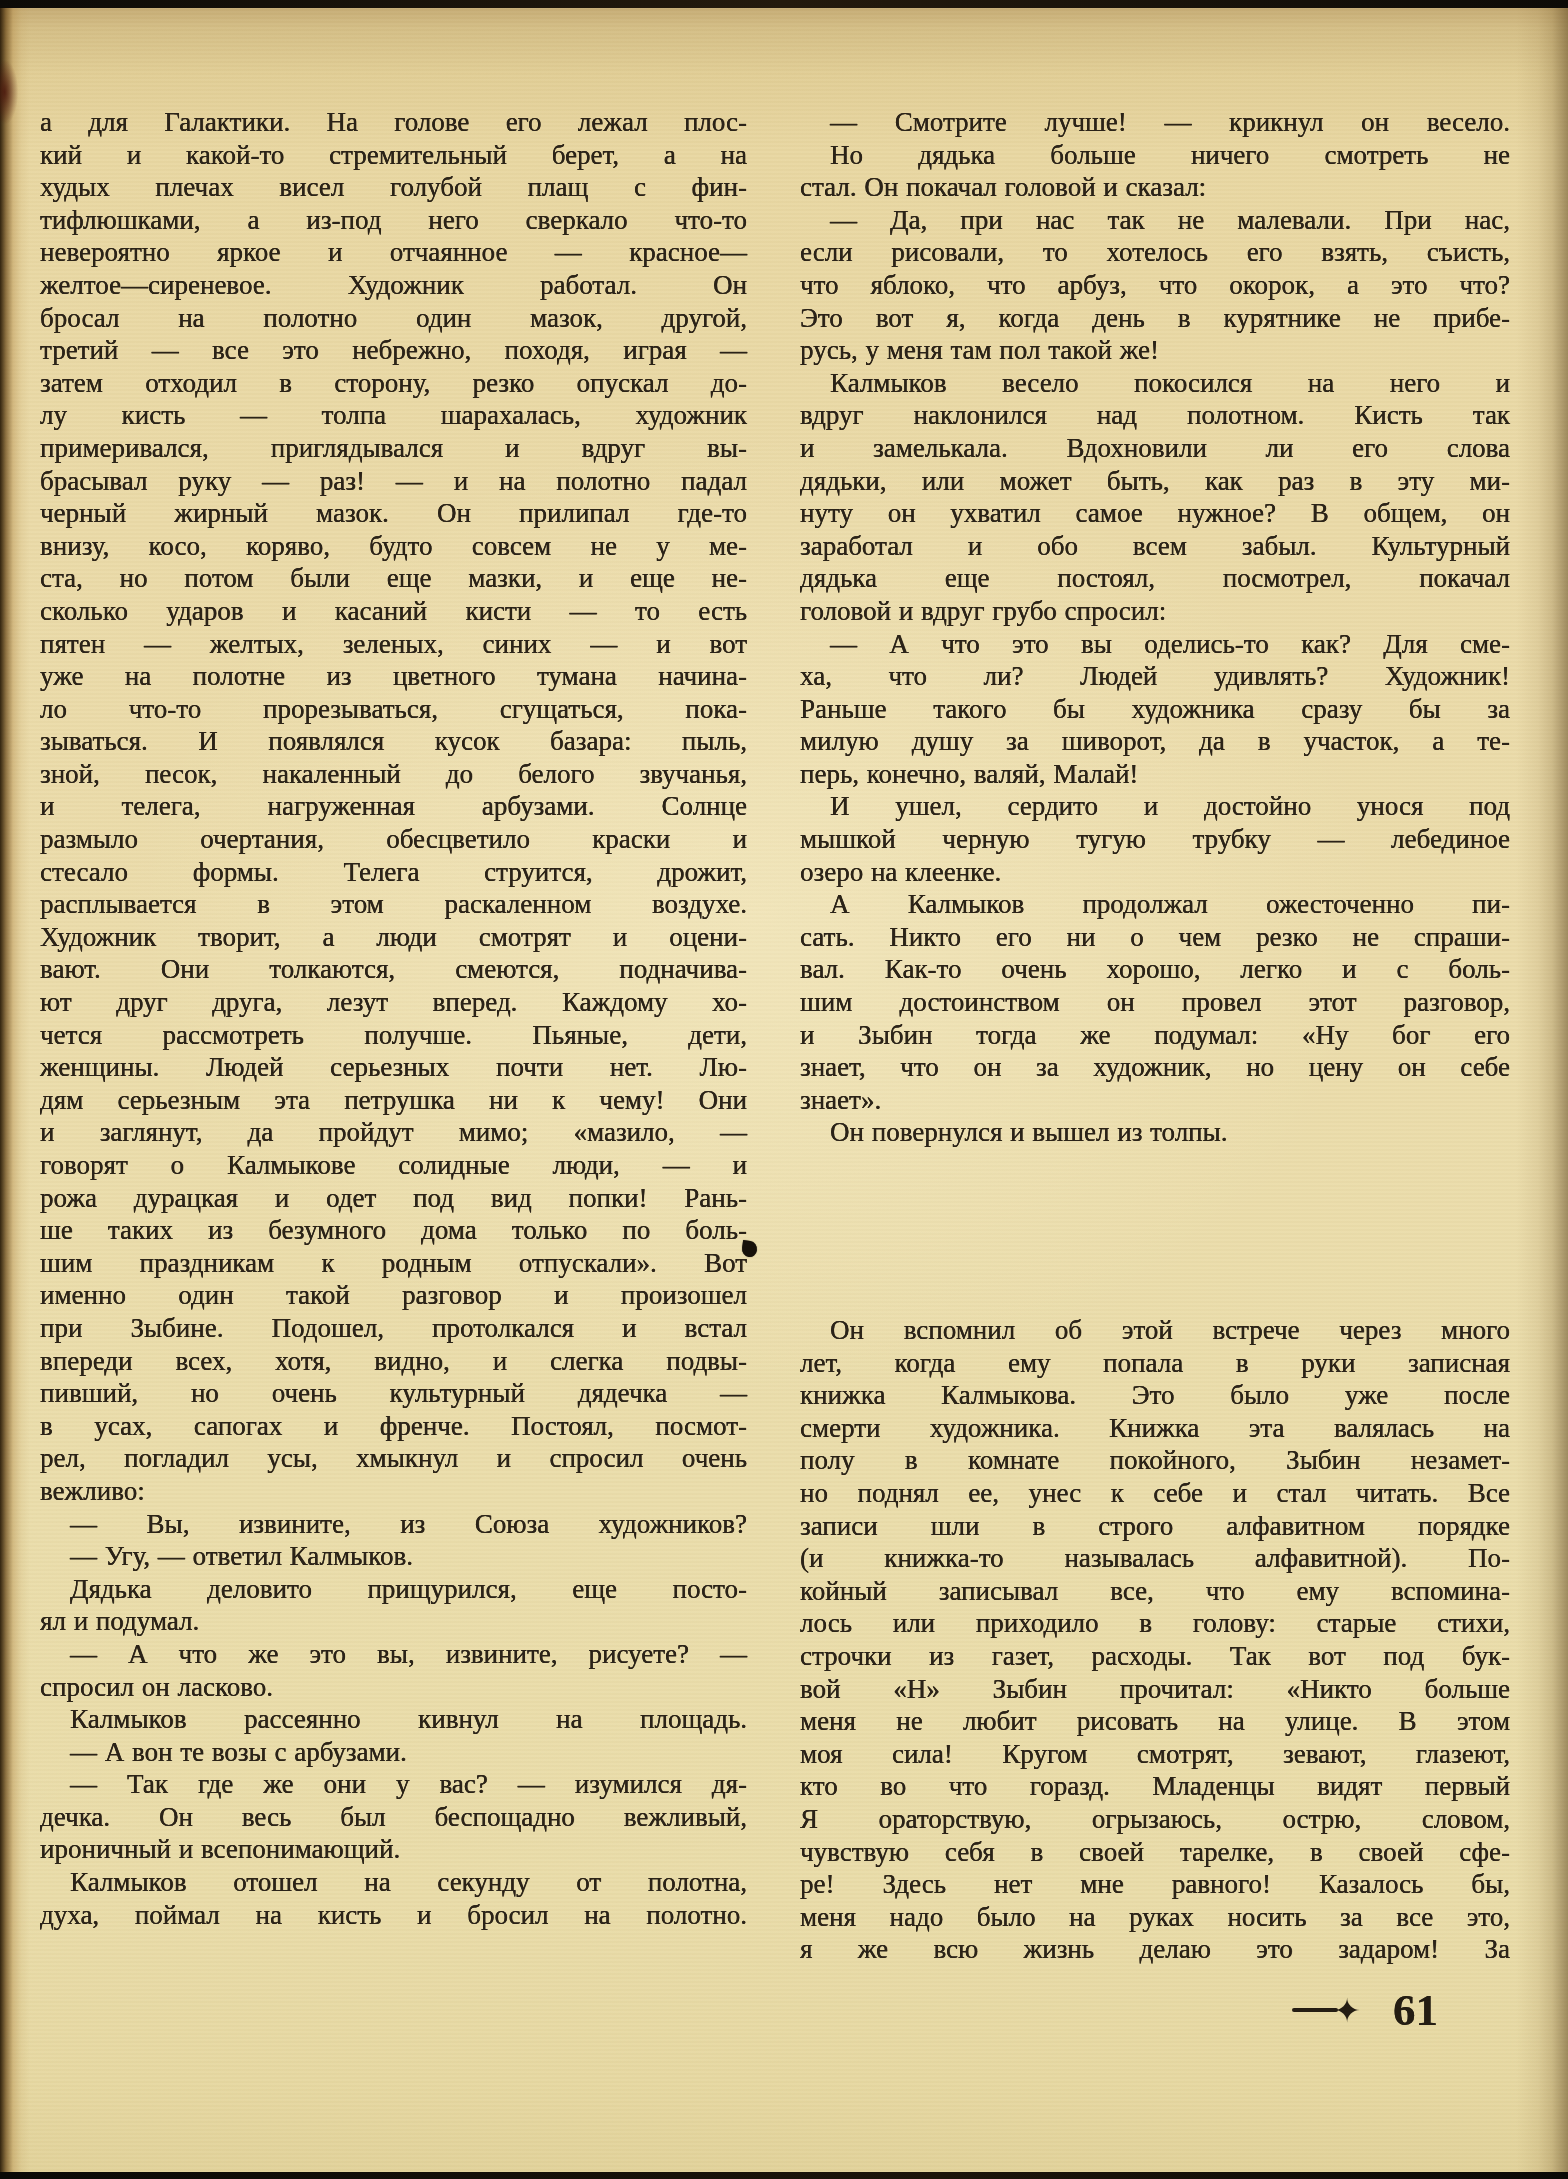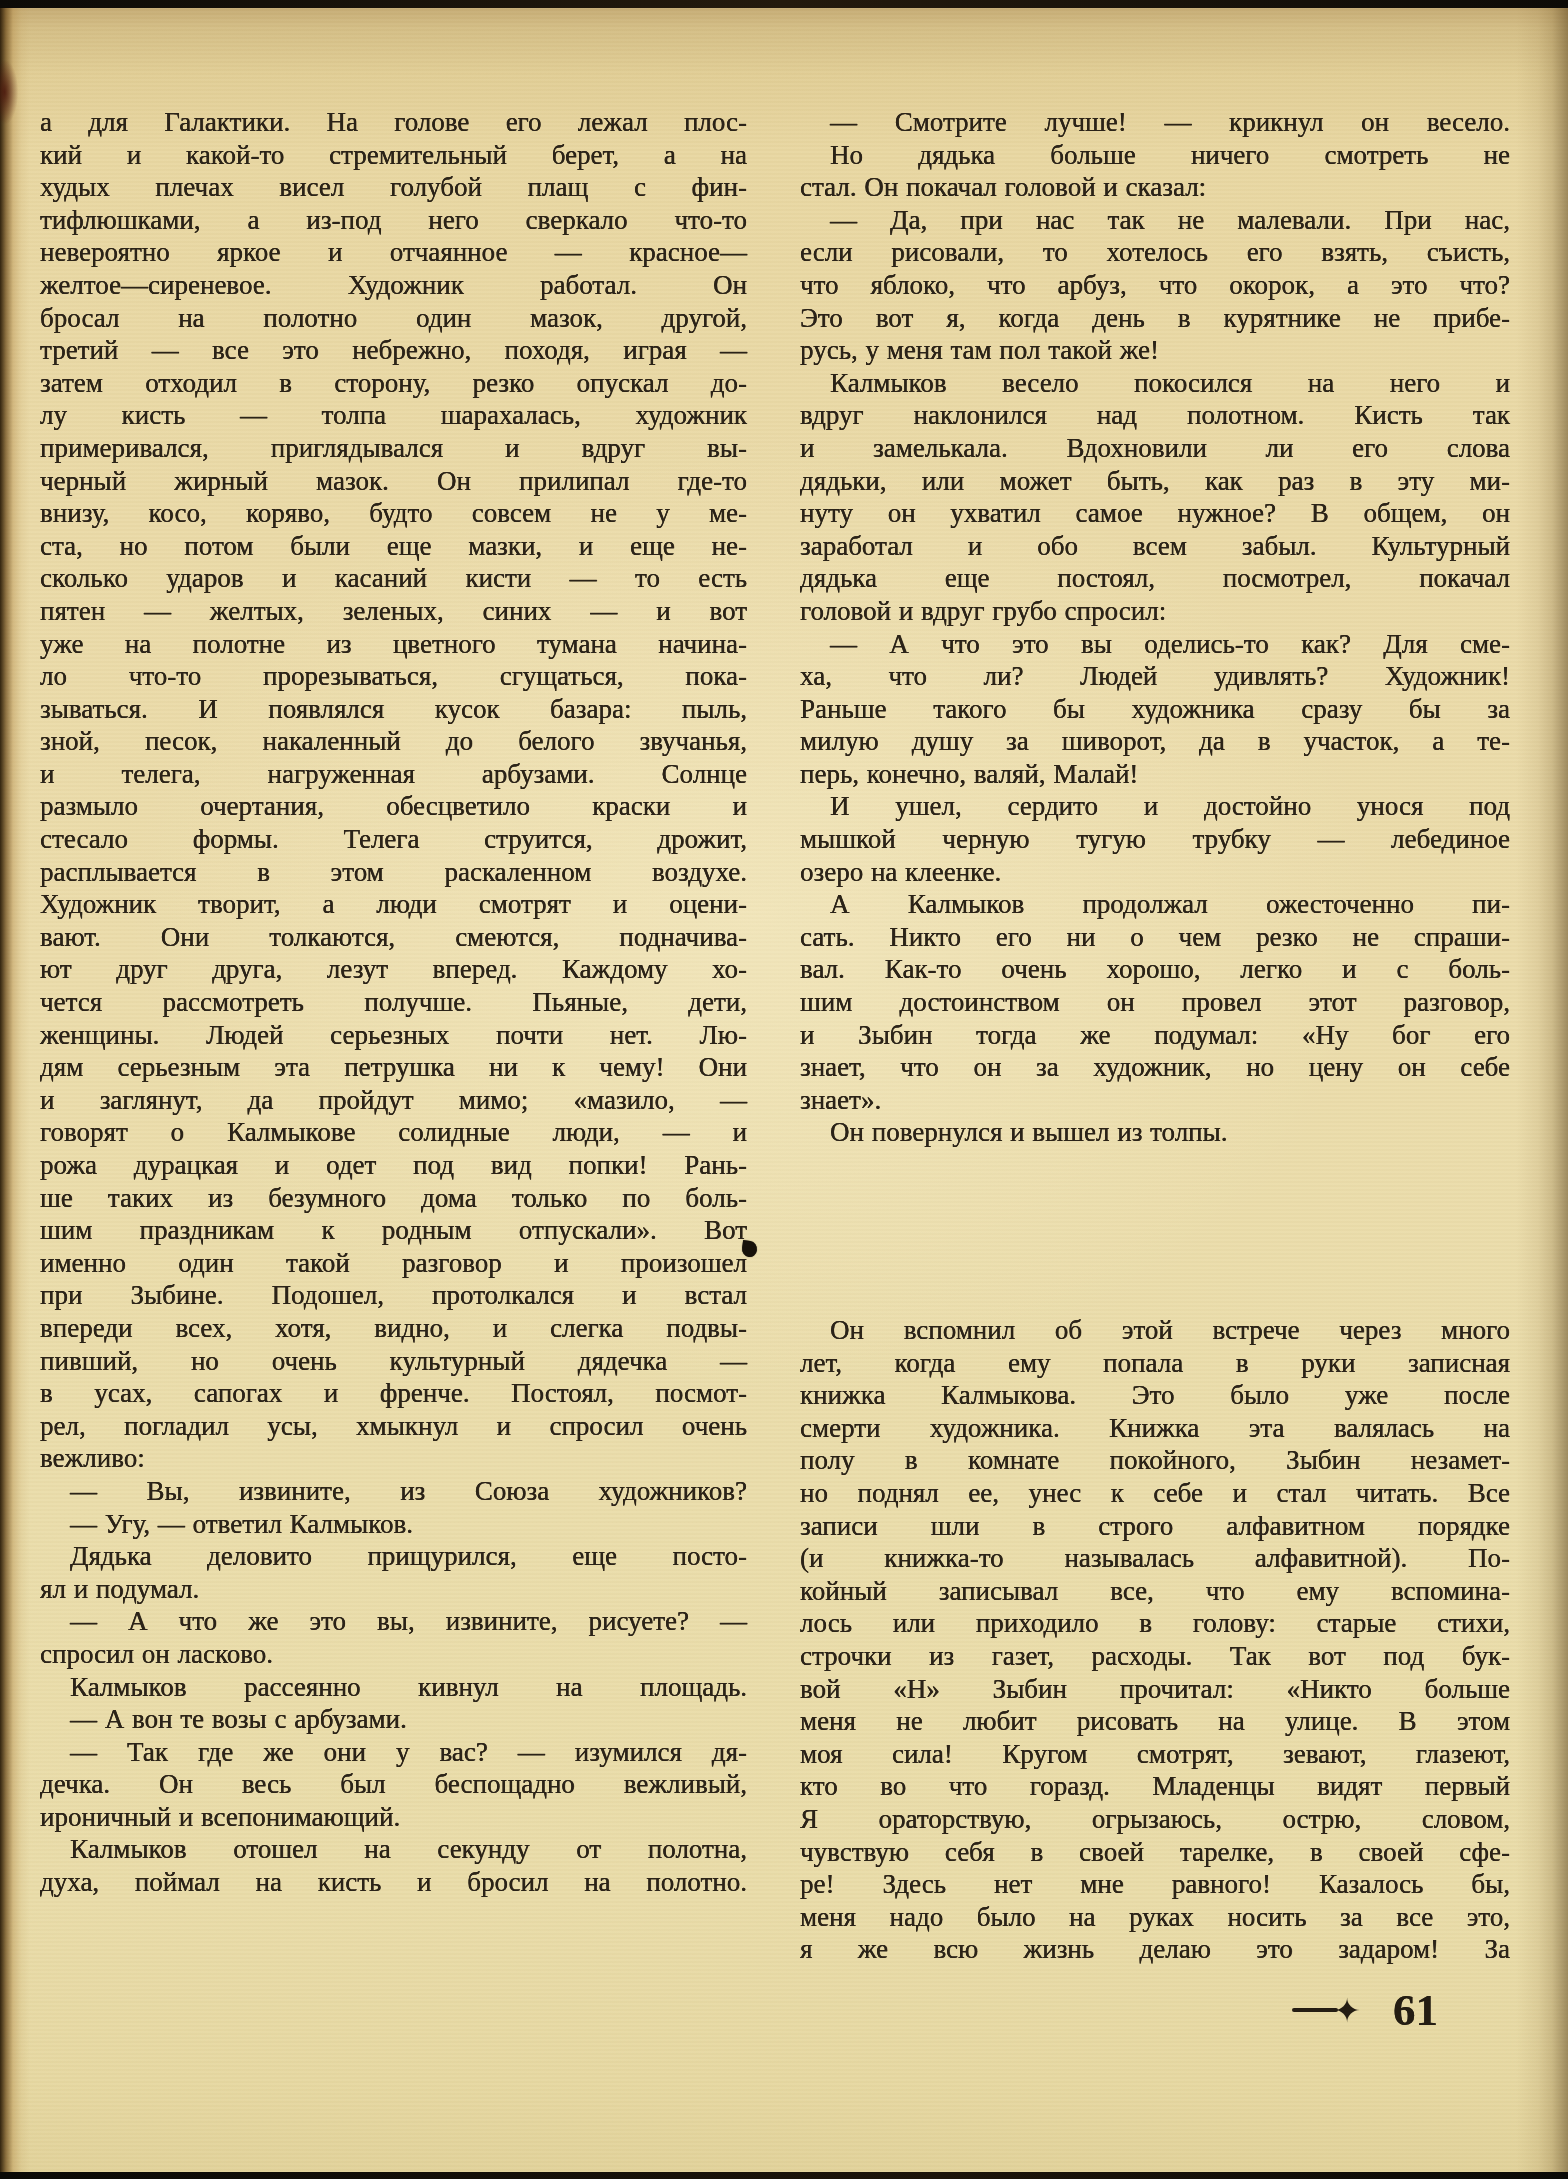--- a/index.html
+++ b/index.html
@@ -81,20 +81,21 @@
         <div class="line">кий и какой-то стремительный берет, а на</div>
         <div class="line">худых  плечах висел голубой  плащ с фин-</div>
         <div class="line">тифлюшками, а из-под него сверкало что-то</div>
         <div class="line">невероятно яркое  и отчаянное — красное—</div>
         <div class="line">желтое—сиреневое. Художник работал. Он</div>
         <div class="line">бросал  на полотно  один  мазок,  другой,</div>
         <div class="line">третий — все это небрежно, походя, играя —</div>
         <div class="line">затем отходил в сторону, резко опускал до-</div>
         <div class="line">лу  кисть — толпа  шарахалась,  художник</div>
         <div class="line">примеривался, приглядывался и вдруг вы-</div>
+        <div class="line">брасывал руку — раз! — и на полотно падал</div>
         <div class="line">черный жирный мазок. Он прилипал где-то</div>
         <div class="line">внизу,  косо,  коряво,  будто совсем  не  у ме-</div>
         <div class="line">ста, но потом  были  еще мазки,  и еще не-</div>
         <div class="line">сколько ударов и касаний кисти — то есть</div>
         <div class="line">пятен — желтых,  зеленых,  синих — и  вот</div>
         <div class="line">уже на полотне из цветного тумана начина-</div>
         <div class="line">ло что-то прорезываться, сгущаться, пока-</div>
         <div class="line">зываться. И появлялся кусок базара: пыль,</div>
         <div class="line">зной, песок, накаленный до белого звучанья,</div>
         <div class="line">и телега,  нагруженная  арбузами.  Солнце</div>

